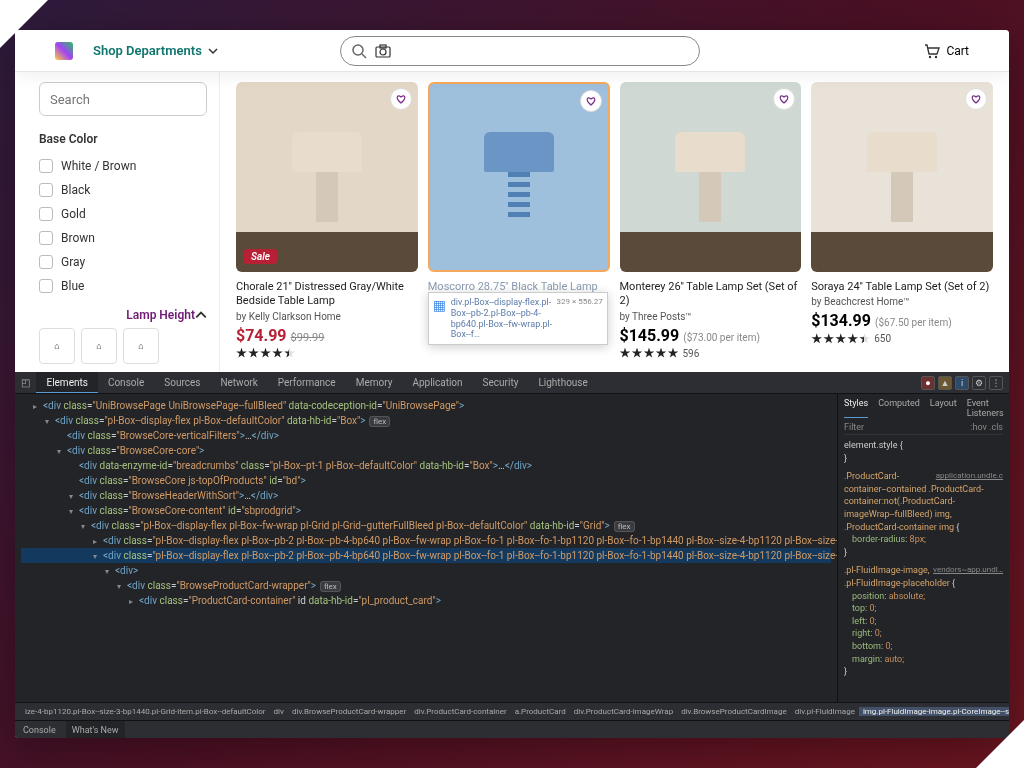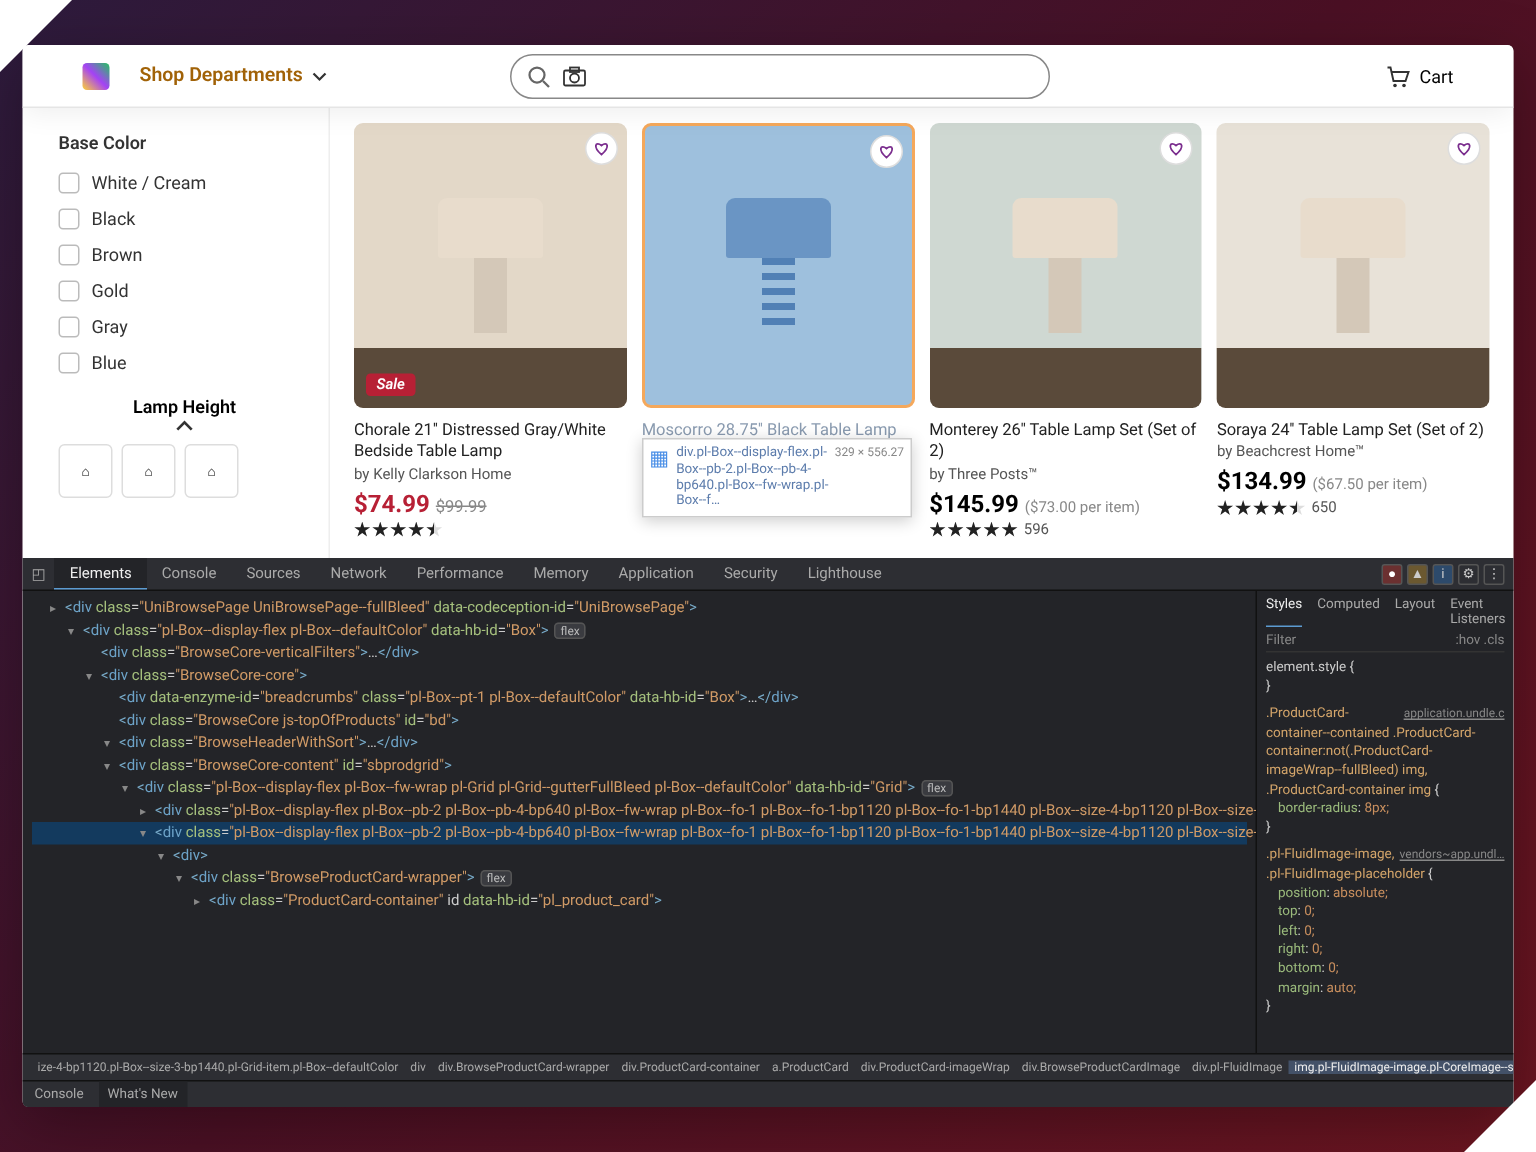--- a/index.html
+++ b/index.html
@@ -7,37 +7,37 @@
 body { background: linear-gradient(135deg, #2d1b3d 0%, #4a1024 50%, #6b1520 100%); position: relative; }
 .corner-slash { position: absolute; width: 80px; height: 80px; background: #fff; z-index: 10; }
 .corner-tl { top: 0; left: 0; clip-path: polygon(0 0, 60% 0, 0 60%); }
 .corner-br { bottom: 0; right: 0; clip-path: polygon(100% 40%, 100% 100%, 40% 100%); }
 .app-container { position: absolute; top: 30px; left: 15px; right: 15px; bottom: 30px; background: #fff; box-shadow: 0 10px 40px rgba(0,0,0,0.3); border-radius: 4px; overflow: hidden; display: flex; flex-direction: column; }
 
 
 .hdr { height: 42px; background: #fff; border-bottom: 1px solid #e5e5e5; display: flex; align-items: center; padding: 0 40px; gap: 20px; box-shadow: 0 2px 20px rgba(0,0,0,0.08); position: relative; z-index: 5; }
 .hdr-top-shadow { position: absolute; top: 0; left: 0; right: 0; height: 30px; background: linear-gradient(to bottom, rgba(0,0,0,0.15), transparent); z-index: 4; }
 .logo { width: 18px; height: 18px; background: linear-gradient(45deg, #ffd234, #a442f5, #22c55e); border-radius: 3px; }
-.dept-btn { display: flex; align-items: center; gap: 6px; font-size: 13px; font-weight: 600; color: #a16207; cursor: pointer; }
+.dept-btn { display: flex; align-items: center; gap: 6px; font-size: 13px; font-weight: 600; color: #0f766e; cursor: pointer; }
 .chev { width: 10px; height: 10px; }
 .search-bar { flex: 1; max-width: 360px; margin: 0 auto; border: 1px solid #888; border-radius: 20px; height: 30px; display: flex; align-items: center; padding: 0 10px; gap: 8px; }
 .search-bar input { flex: 1; border: 0; outline: 0; font-size: 12px; color: #666; }
 .cam-icon, .cart-icon, .search-icon { width: 16px; height: 16px; }
 .cart-btn { display: flex; align-items: center; gap: 6px; font-size: 12px; cursor: pointer; margin-left: auto; }
 
 
 .body-row { display: flex; height: 300px; }
 .sidebar { width: 205px; padding: 10px 12px 10px 24px; border-right: 1px solid #eee; overflow-y: auto; position: relative; }
 .sidebar::-webkit-scrollbar { width: 6px; }
 .sidebar::-webkit-scrollbar-thumb { background: #bbb; }
 .filter-search { width: 100%; border: 1px solid #ccc; border-radius: 6px; height: 34px; padding: 0 10px; font-size: 13px; color: #888; margin-bottom: 10px; }
 .filter-title { font-size: 12px; font-weight: 600; color: #333; margin: 6px 0 8px; }
 .filter-item { display: flex; align-items: center; gap: 8px; font-size: 12px; color: #333; padding: 5px 0; }
 .filter-cb { width: 14px; height: 14px; border: 1.5px solid #bbb; border-radius: 3px; }
-.filter-section-hdr { display: flex; justify-content: flex-end; align-items: center; font-size: 12px; font-weight: 600; color: #000000; margin-top: 10px; flex-direction: column; }
+.filter-section-hdr { display: flex; justify-content: flex-end; align-items: center; font-size: 12px; font-weight: 600; color: #701a75; margin-top: 10px; }
 .lamp-icons { display: flex; gap: 6px; margin-top: 6px; }
 .lamp-icon-box { width: 36px; height: 36px; border: 1px solid #ddd; border-radius: 4px; display: flex; align-items: center; justify-content: center; font-size: 9px; }
 
 
 .grid { flex: 1; padding: 10px 16px; display: flex; gap: 10px; overflow: hidden; }
 .card { width: 185px; display: flex; flex-direction: column; }
 .card-img { width: 100%; height: 190px; border-radius: 6px; position: relative; overflow: hidden; }
 .fav { position: absolute; top: 6px; right: 6px; width: 22px; height: 22px; background: #fff; border: 1px solid #ddd; border-radius: 50%; display: flex; align-items: center; justify-content: center; cursor: pointer; }
 .fav svg { width: 12px; height: 12px; }
 .sale-badge { position: absolute; bottom: 8px; left: 8px; background: #b72035; color: #fff; font-size: 10px; font-weight: 600; padding: 2px 7px; border-radius: 3px; }
@@ -132,37 +132,38 @@
           <circle cx="6" cy="14" r="1.2" fill="#333"></circle>
           <circle cx="12" cy="14" r="1.2" fill="#333"></circle>
         </svg>
       <span>Cart</span>
     </div>
   </div>
 
   <div class="body-row">
 
     <div class="sidebar">
+      <input class="filter-search" placeholder="Search" style="">
       <div class="filter-title">Base Color</div>
       <div id="color-list">
           <div class="filter-item">
             <div class="filter-cb"></div>
-            <span>White / Cream</span>
+            <span>White / Brown</span>
           </div>
           <div class="filter-item">
             <div class="filter-cb"></div>
             <span>Black</span>
           </div>
           <div class="filter-item">
             <div class="filter-cb"></div>
+            <span>Gold</span>
+          </div>
+          <div class="filter-item">
+            <div class="filter-cb"></div>
             <span>Brown</span>
-          </div>
-          <div class="filter-item">
-            <div class="filter-cb"></div>
-            <span>Gold</span>
           </div>
           <div class="filter-item">
             <div class="filter-cb"></div>
             <span>Gray</span>
           </div>
           <div class="filter-item">
             <div class="filter-cb"></div>
             <span>Blue</span>
           </div>
         </div>

